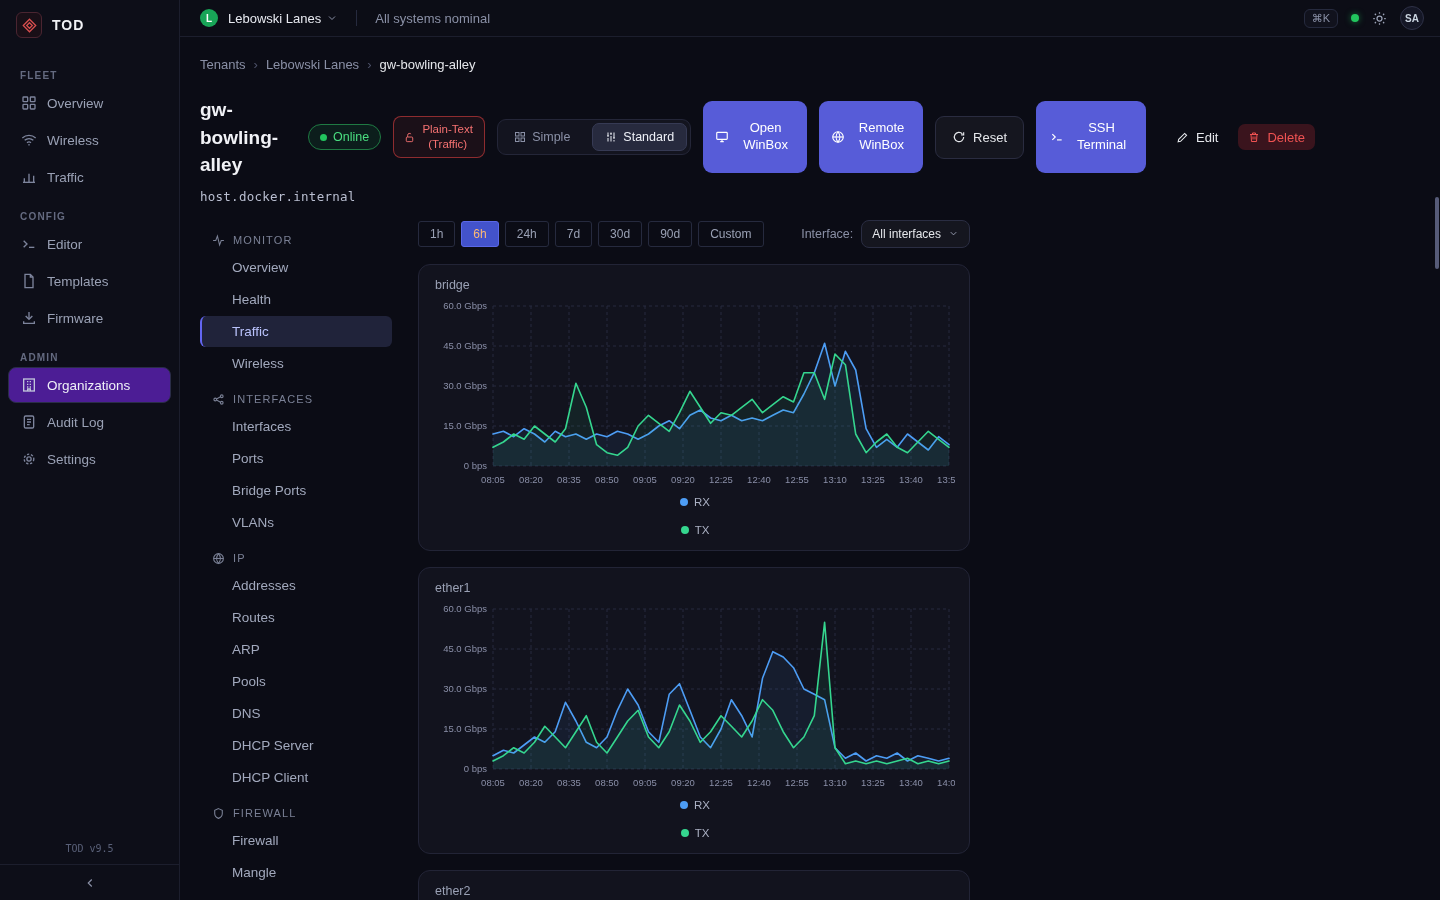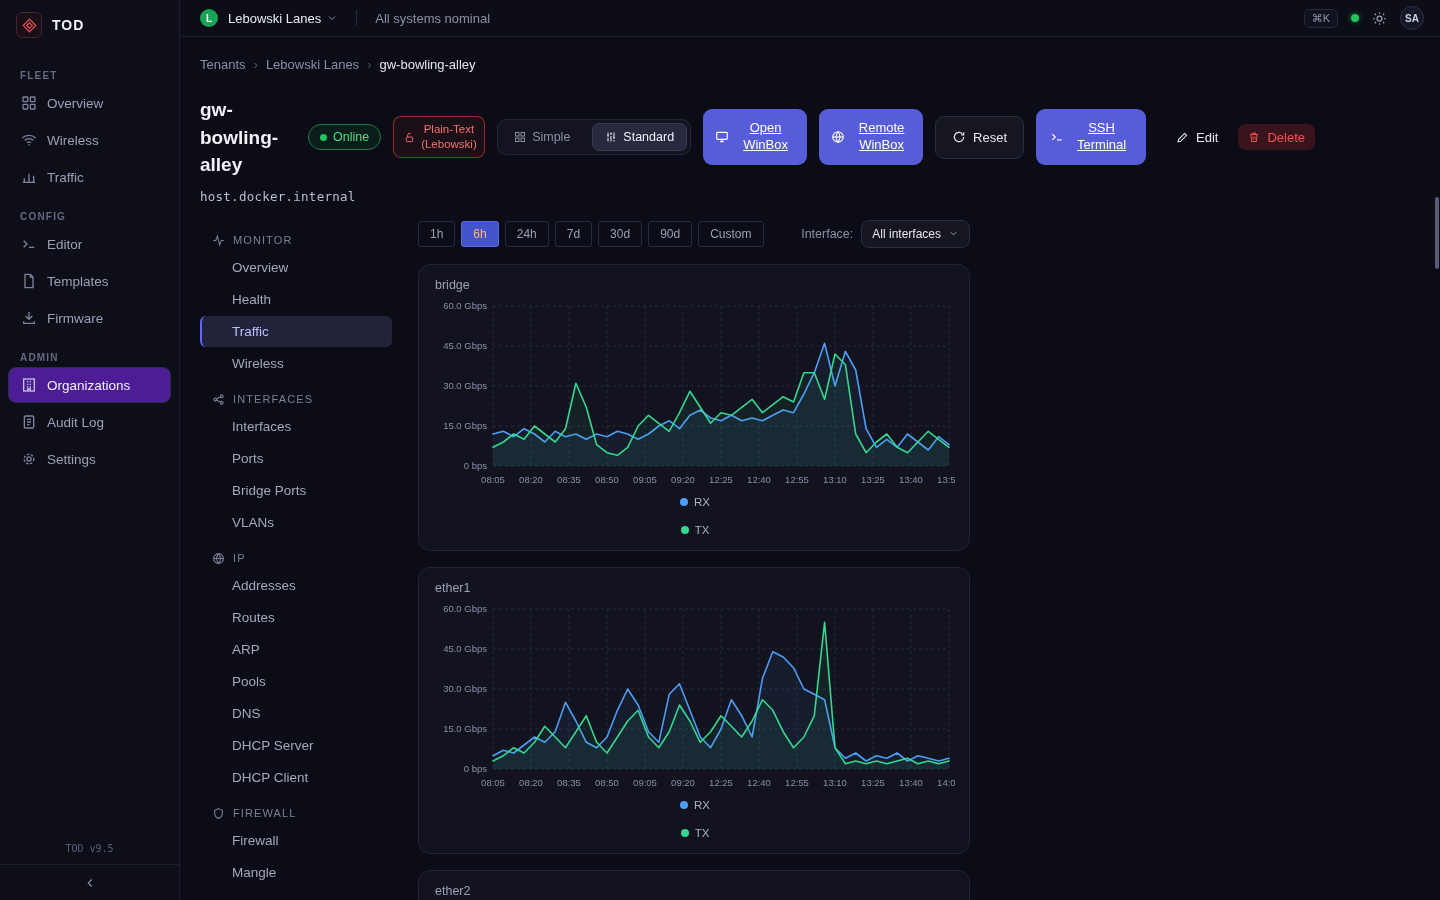--- a/index.html
+++ b/index.html
@@ -49,21 +49,21 @@
   
   .page-header { display:flex; align-items:center; gap:12px; margin-top:24px; }
   .device-title { width:96px; min-width:96px; font-size:19px; font-weight:600; line-height:1.45; color:#f1f2f6; word-break:break-word; }
   .badge-online { display:inline-flex; align-items:center; gap:6px; padding:5px 11px; border-radius:999px; background:rgba(34,197,94,.10); border:1px solid #1f7a43; color:#4ade80; font-size:12.5px; }
   .badge-online .dot { width:7px; height:7px; border-radius:50%; background:#22c55e; }
   .badge-insecure { display:inline-flex; align-items:center; gap:6px; padding:5px 10px; border-radius:8px; border:1px solid rgba(239,68,68,.55); background:rgba(239,68,68,.07); color:#f47171; font-size:11.5px; width:92px; text-align:center; line-height:1.3; }
   .segmented { display:flex; align-items:center; background:#13141f; border:1px solid #242638; border-radius:9px; padding:3px; gap:9px; }
   .seg-opt { display:flex; align-items:center; gap:6px; padding:6px 12px; border-radius:7px; color:#8a90a6; font-size:12.5px; cursor:pointer; border:1px solid transparent; }
   .seg-opt.selected { background:#272a3e; border-color:#363a54; color:#eef0f7; }
   .btn { cursor:pointer; border:none; font-family:inherit; display:flex; align-items:center; justify-content:center; gap:7px; border-radius:9px; font-size:13px; }
-  .btn-indigo { background:#575cd8; color:#fff; width:104px; height:56px; flex-direction:row; flex-wrap:wrap; line-height:1.3; padding:0 10px; text-align:center;text-decoration:underline; }
+  .btn-indigo { background:#575cd8; color:#fff; width:104px; height:72px; flex-direction:row; flex-wrap:wrap; line-height:1.3; padding:0 10px; text-align:center; }
   .btn-reset { background:#15161f; border:1px solid #2a2c40; color:#e5e7eb; height:43px; padding:0 16px; }
   .btn-ghost { background:transparent; color:#e5e7eb; height:26px; padding:0 8px; font-size:13px; }
   .btn-delete { background:#3a141d; color:#f05252; height:26px; padding:0 10px; border-radius:7px; font-size:13px; }
   .host-line { margin-top:10px; font-family:"DejaVu Sans Mono", monospace; font-size:12.5px; color:#b9bed0; letter-spacing:.02em; }
 
   
   .body-row { display:flex; gap:26px; margin-top:16px; align-items:flex-start; }
   .subnav { width:192px; min-width:192px; }
   .subnav-section { display:flex; align-items:center; gap:8px; margin:14px 0 5px 12px; color:#7a8095; font-size:11px; letter-spacing:.1em; font-weight:400; }
   .subnav-item { padding:8px 0 8px 30px; margin:1px 0; border-radius:6px; color:#a2a9bd; font-size:13.5px; cursor:pointer; border-left:2px solid transparent; }
@@ -249,21 +249,21 @@
       <span class="badge-online">
         <span class="dot"></span>
         <span>Online</span>
       </span>
 
       <span class="badge-insecure">
         <svg class="ic" width="11" height="11" viewBox="0 0 24 24" fill="none" stroke="currentColor" stroke-width="2" style="flex:none">
             <rect x="5" y="11" width="14" height="10" rx="2"></rect>
             <path d="M8 11V7a4 4 0 0 1 7.5-2"></path>
           </svg>
-        <span>Plain-Text (Lebowski)</span>
+        <span>Plain-Text (Traffic)</span>
       </span>
 
       <div class="segmented">
         <div class="seg-opt">
           <svg class="ic" width="12" height="12" viewBox="0 0 24 24" fill="none" stroke="currentColor" stroke-width="2">
               <rect x="3" y="3" width="7" height="7"></rect>
               <rect x="14" y="3" width="7" height="7"></rect>
               <rect x="3" y="14" width="7" height="7"></rect>
               <rect x="14" y="14" width="7" height="7"></rect>
             </svg>

